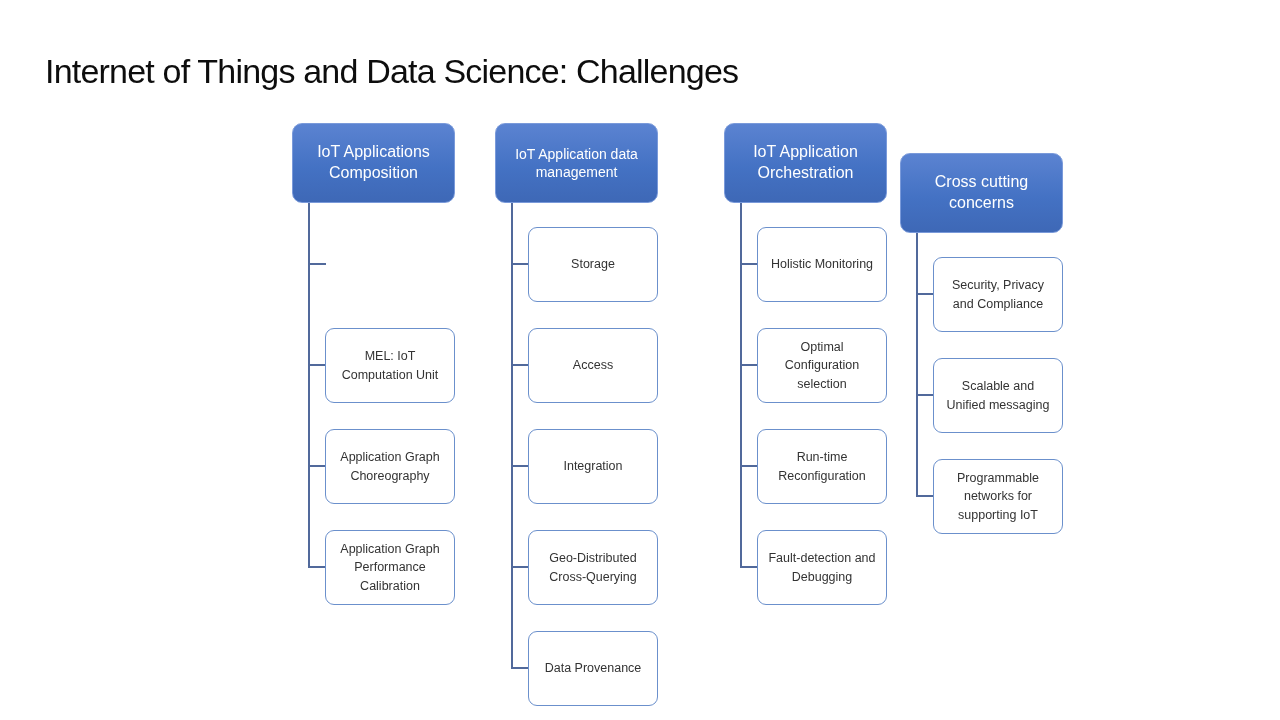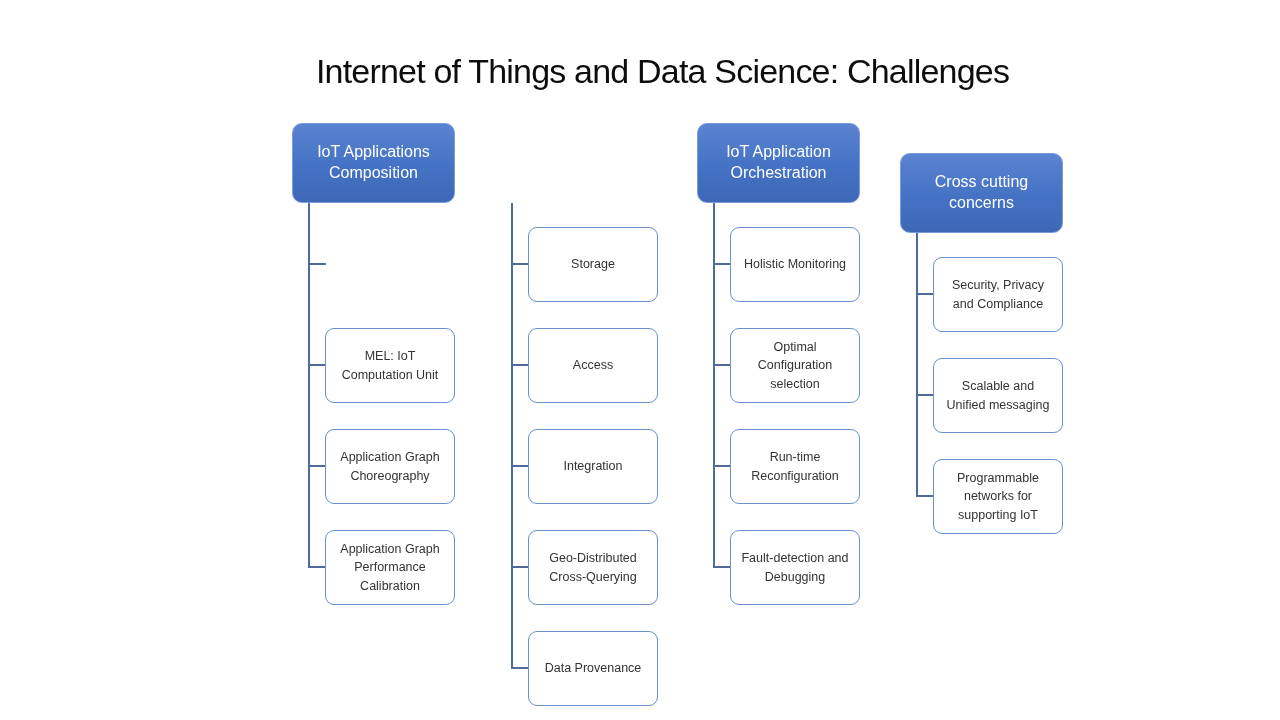--- a/index.html
+++ b/index.html
@@ -15,35 +15,34 @@
     position: relative;
     width: 1280px;
     height: 720px;
     background: #ffffff;
   }
   .title {
     position: absolute;
     top: 52px;
     left: 45px;
     right: 0;
-    text-align: center;
     font-size: 34px;
     letter-spacing: -0.8px;
     color: #0d0d0d;
     font-weight: 400;
   }
   .column {
     position: absolute;
     top: 123px;
     width: 163px;
     height: 590px;
   }
   .col1 { left: 292px; }
   .col2 { left: 495px; }
-  .col3 { left: 697px; }
+  .col3 { left: 724px; }
   .col4 { left: 900px; margin-top: 30px; }
 
   .header {
     position: absolute;
     top: 0;
     left: 0;
     width: 163px;
     height: 80px;
     box-sizing: border-box;
     border: 1px solid #7a9ada;
@@ -134,20 +133,23 @@
     </div>
     <div class="child r2">
       <span>Application Graph Choreography</span>
     </div>
     <div class="child r3">
       <span>Application Graph Performance Calibration</span>
     </div>
   </div>
 
   <div class="column col2">
+    <div class="header">
+      <span class="header-label small">IoT Application data management</span>
+    </div>
     <div class="vline"></div>
     <div class="stub r0"></div>
     <div class="stub r1"></div>
     <div class="stub r2"></div>
     <div class="stub r3"></div>
     <div class="stub r4"></div>
     <div class="child r1">
       <span>Access</span>
     </div>
     <div class="child r0">

